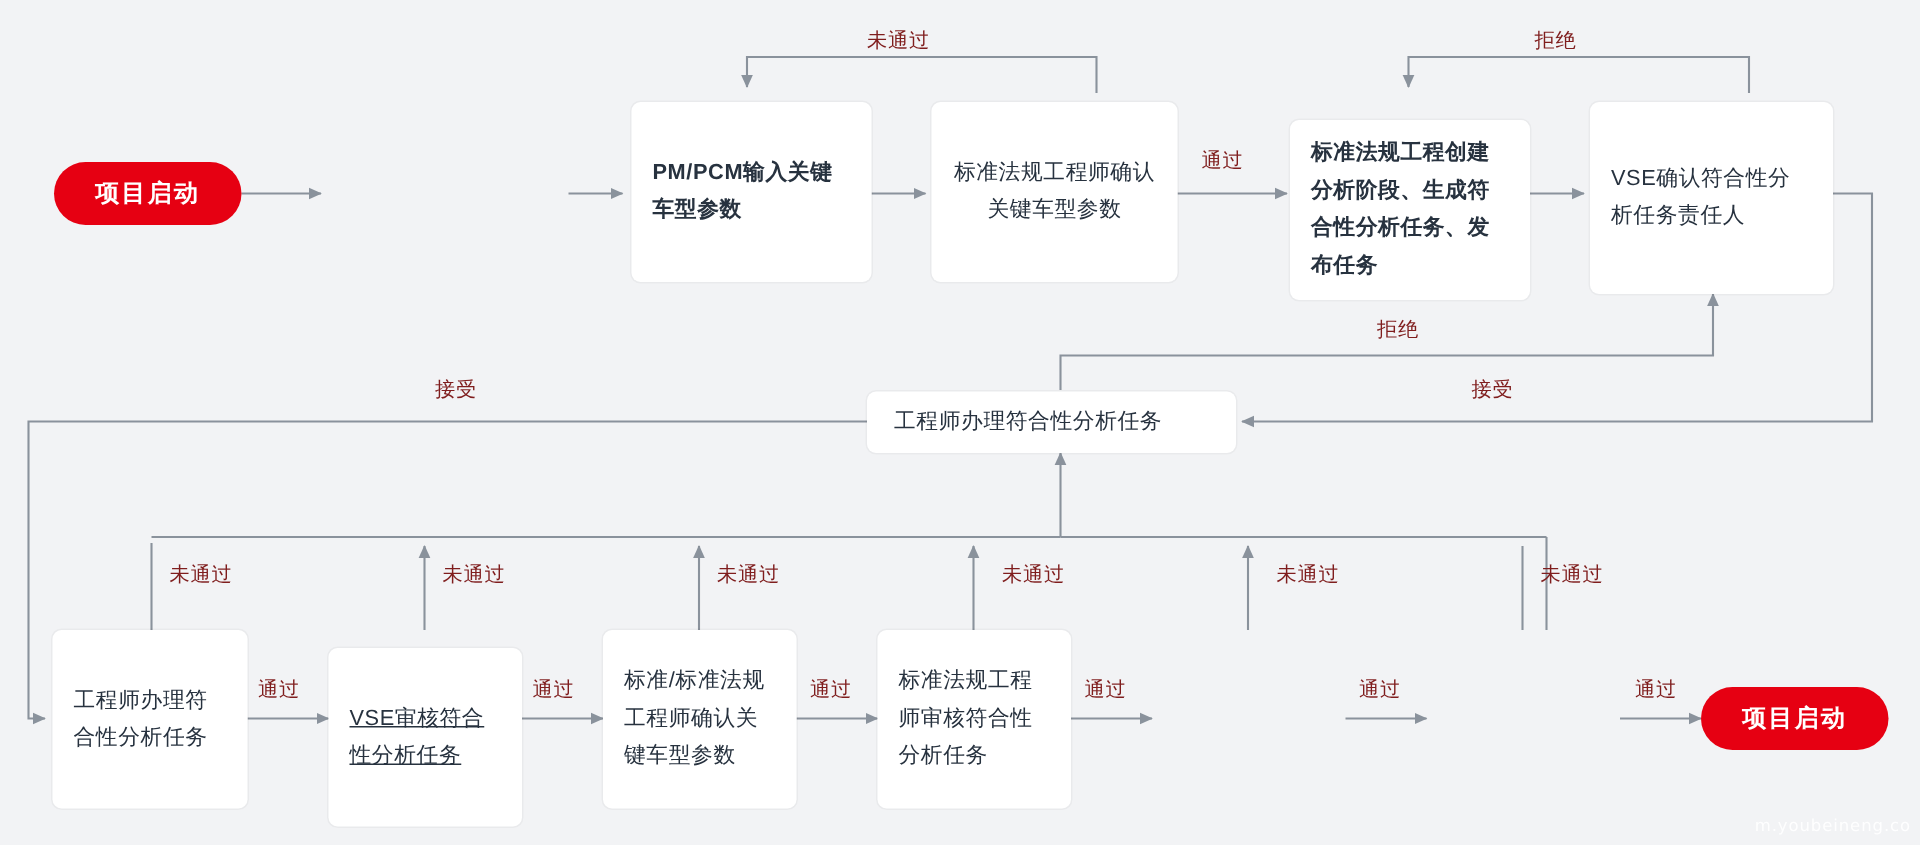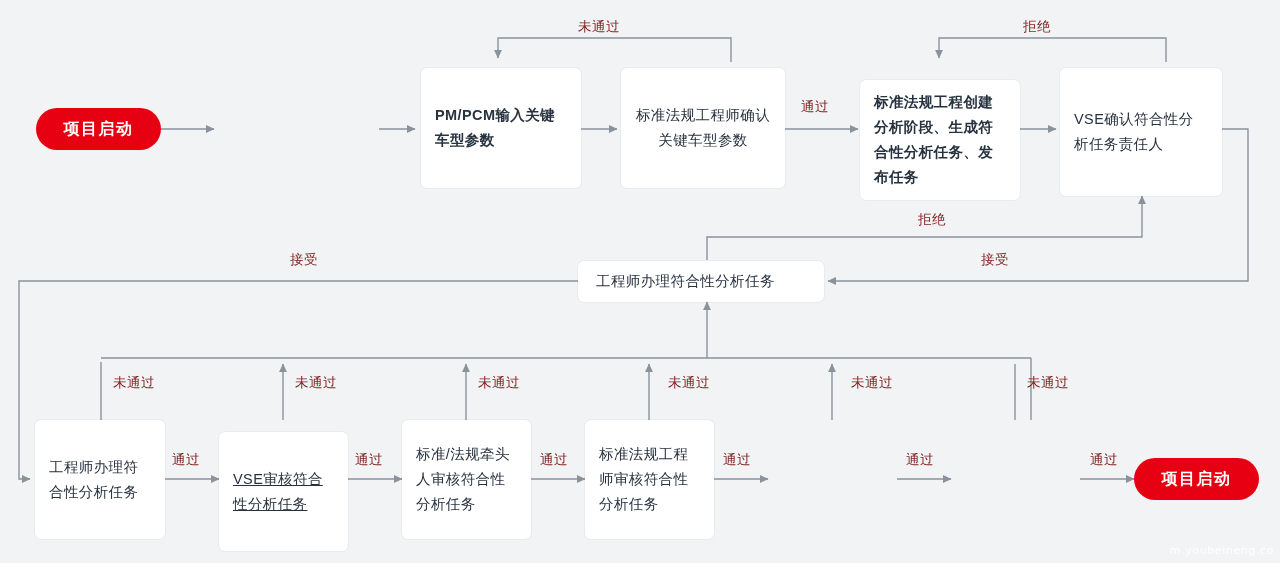--- a/index.html
+++ b/index.html
@@ -143,21 +143,21 @@
 
   <div class="node" style="left:35px;top:420px;width:130px;height:119px;">
     <span>工程师办理符合性分析任务</span>
   </div>
 
   <div class="node" style="left:219px;top:432px;width:129px;height:119px;text-decoration:underline;">
     <span>VSE审核符合性分析任务</span>
   </div>
 
   <div class="node" style="left:402px;top:420px;width:129px;height:119px;">
-    <span>标准/法规牵头人审核符合性分析任务</span>
+    <span>标准/标准法规工程师确认关键车型参数</span>
   </div>
 
   <div class="node" style="left:585px;top:420px;width:129px;height:119px;">
     <span>标准法规工程师审核符合性分析任务</span>
   </div>
 
 
 
   <div class="pill" style="left:1134px;top:458px;width:125px;height:42px;">
     <span>项目启动</span>

